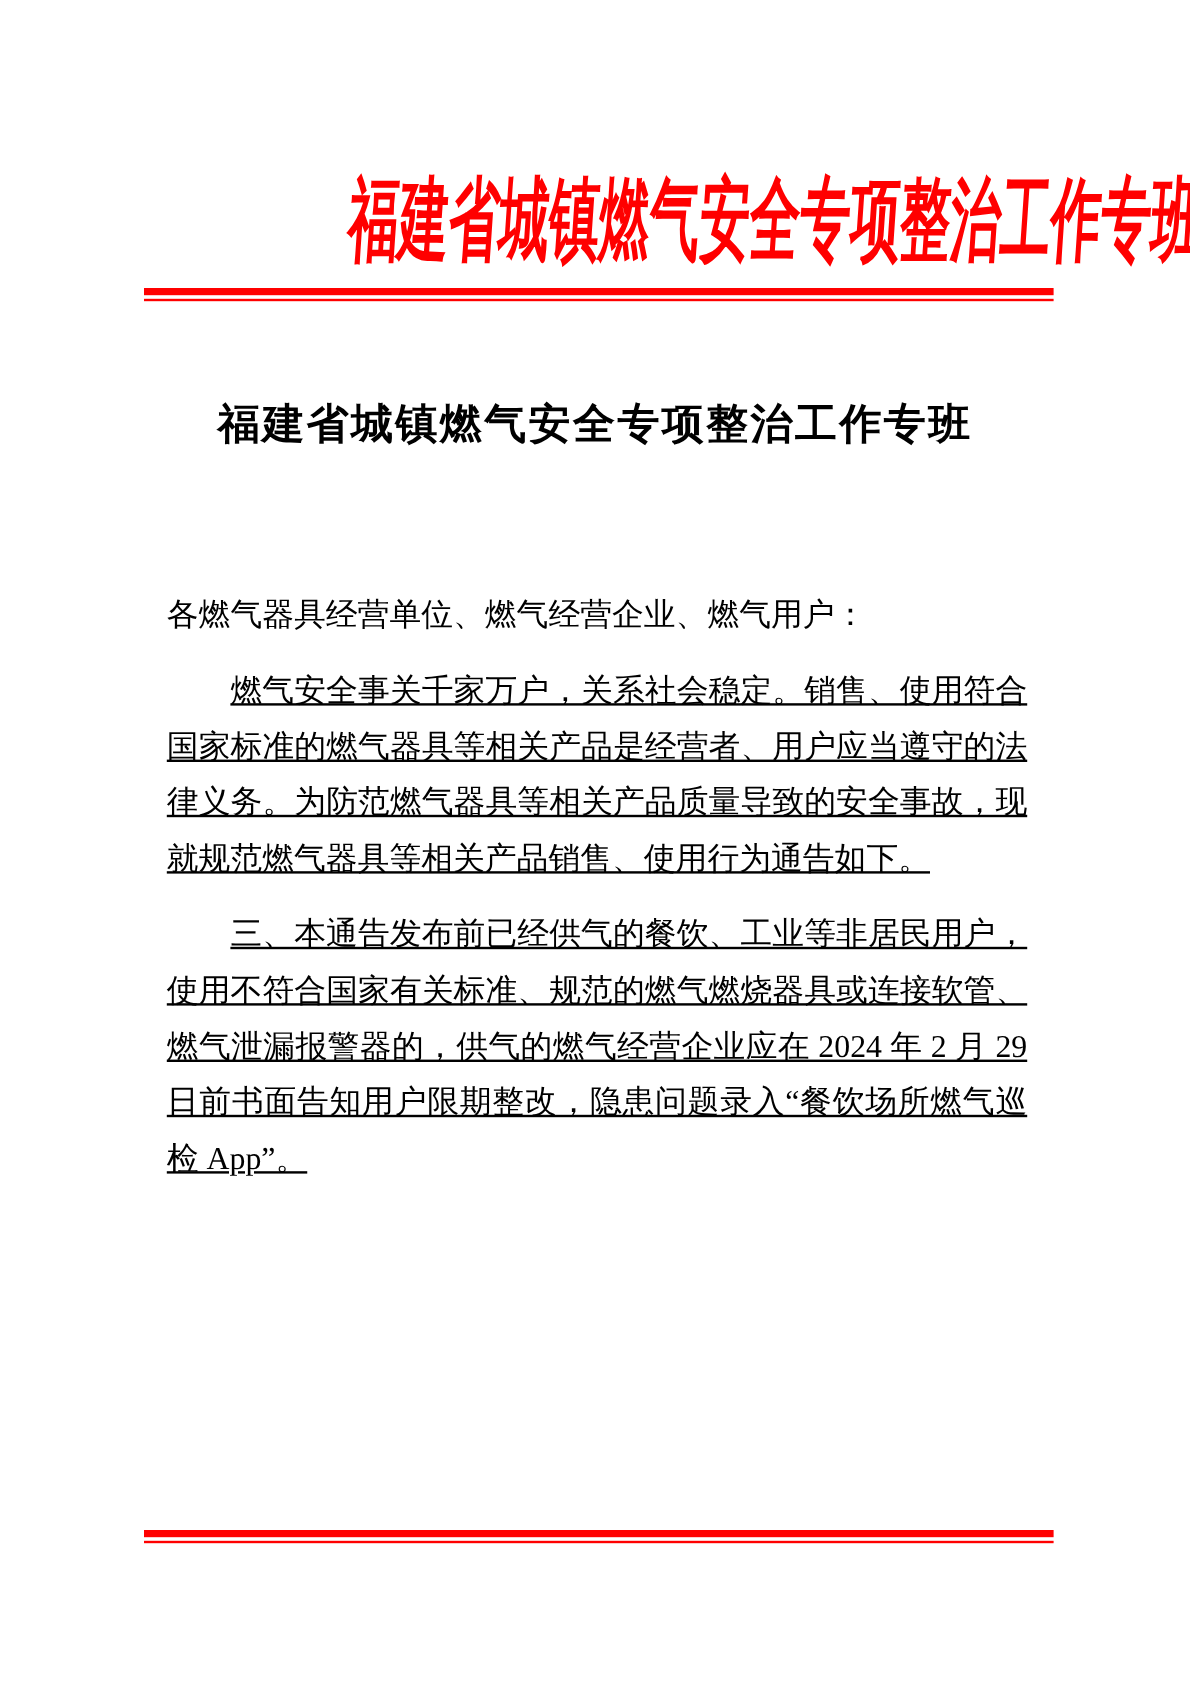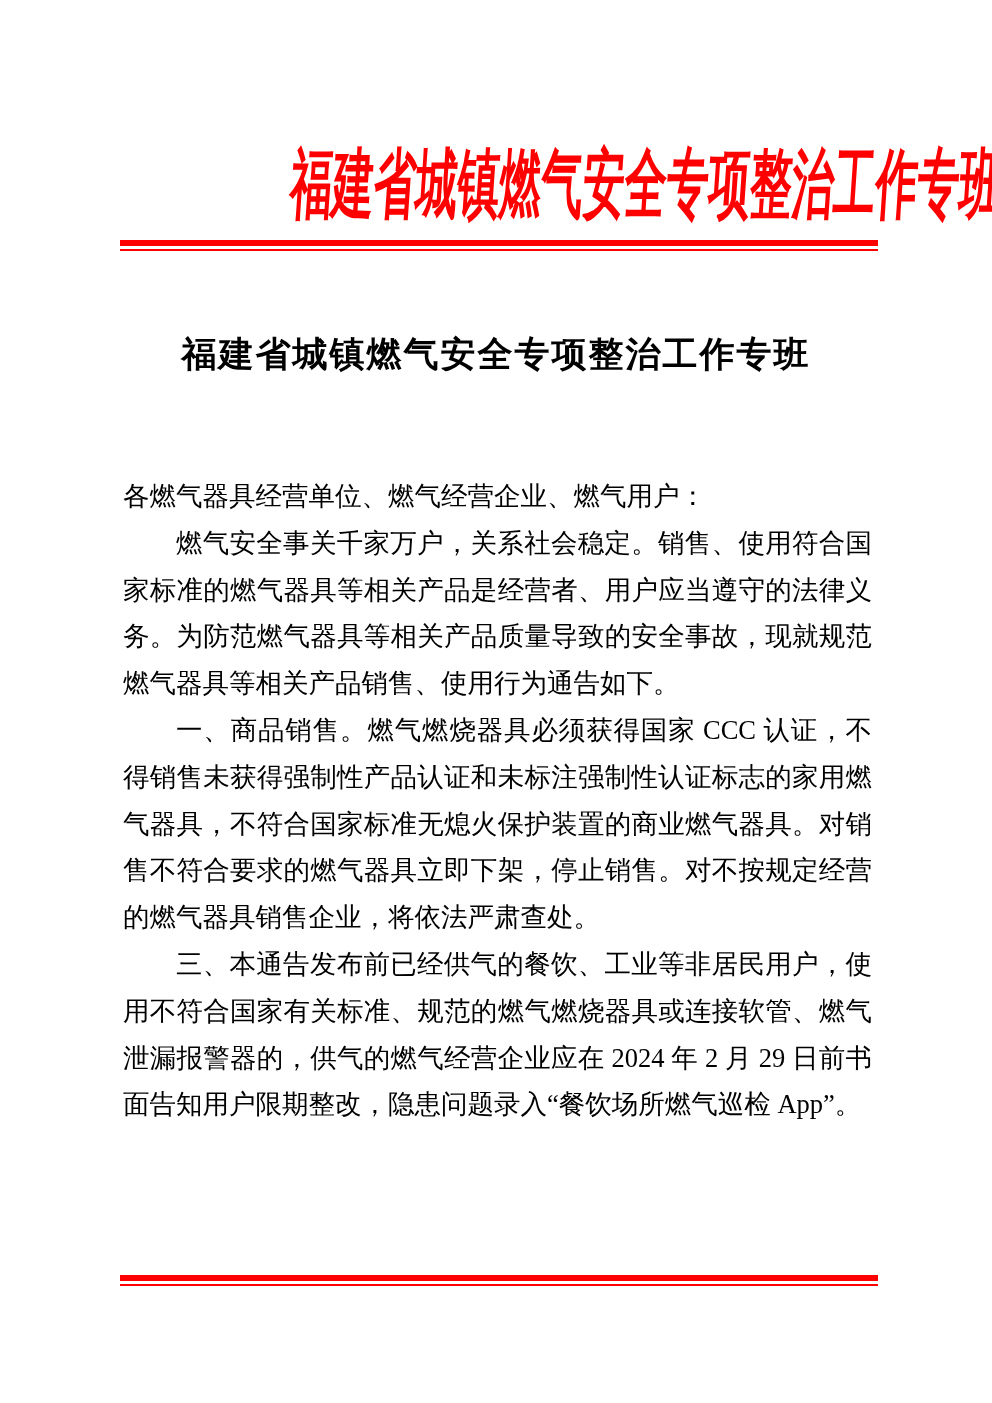--- a/index.html
+++ b/index.html
@@ -77,25 +77,26 @@
     top: 473px;
     left: 123px;
     width: 749px;
     font-family: "Liberation Serif", "DejaVu Serif", serif;
     font-size: 26.5px;
     line-height: 46.8px;
     color: #000000;
     text-align: justify;
   }
   .doc-body p {
-    margin: 0;
+    margin: 16px;
     padding: 0;
   }
   .doc-body p.indent {
     text-indent: 2em;
+    text-decoration: underline;
   }
 </style>
 </head>
 <body>
 
 <div class="page">
 
   <div class="letterhead">
     <span class="letterhead-text">福建省城镇燃气安全专项整治工作专班</span>
   </div>
@@ -105,21 +106,20 @@
     <div class="thin"></div>
   </div>
 
   <div class="doc-title">
     <div>福建省城镇燃气安全专项整治工作专班</div>
   </div>
 
   <div class="doc-body">
     <p>各燃气器具经营单位、燃气经营企业、燃气用户：</p>
     <p class="indent">燃气安全事关千家万户，关系社会稳定。销售、使用符合国家标准的燃气器具等相关产品是经营者、用户应当遵守的法律义务。为防范燃气器具等相关产品质量导致的安全事故，现就规范燃气器具等相关产品销售、使用行为通告如下。</p>
-    <p class="indent">一、商品销售。燃气燃烧器具必须获得国家 CCC 认证，不得销售未获得强制性产品认证和未标注强制性认证标志的家用燃气器具，不符合国家标准无熄火保护装置的商业燃气器具。对销售不符合要求的燃气器具立即下架，停止销售。对不按规定经营的燃气器具销售企业，将依法严肃查处。</p>
     <p class="indent">三、本通告发布前已经供气的餐饮、工业等非居民用户，使用不符合国家有关标准、规范的燃气燃烧器具或连接软管、燃气泄漏报警器的，供气的燃气经营企业应在 2024 年 2 月 29 日前书面告知用户限期整改，隐患问题录入“餐饮场所燃气巡检 App”。</p>
   </div>
 
   <div class="red-rule rule-bottom">
     <div class="thick"></div>
     <div class="thin"></div>
   </div>
 
 </div>
 

